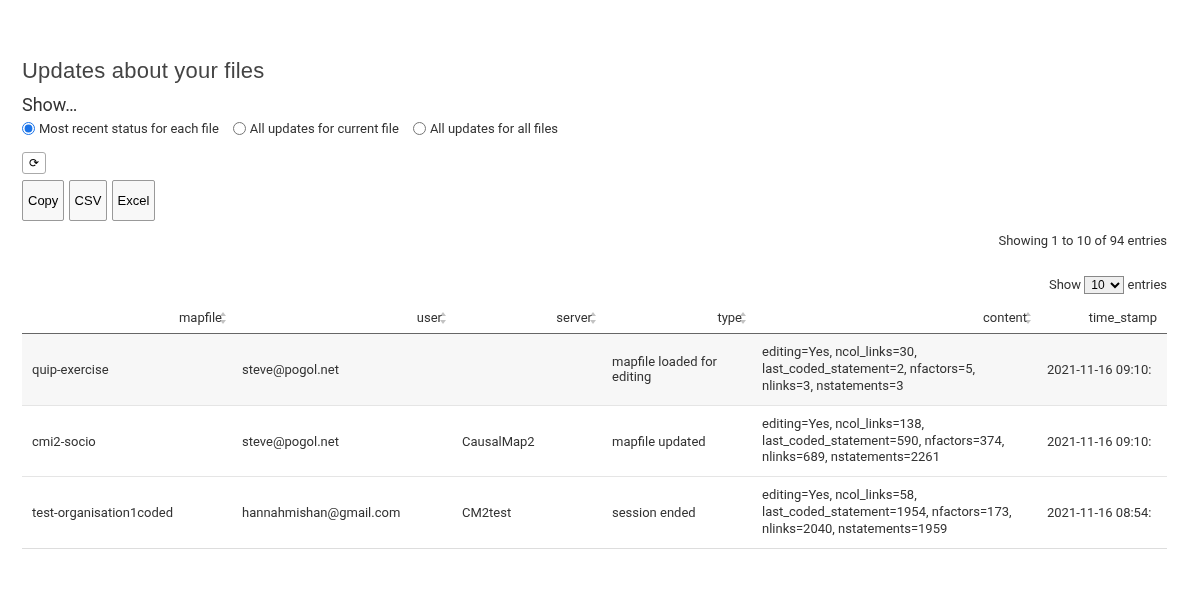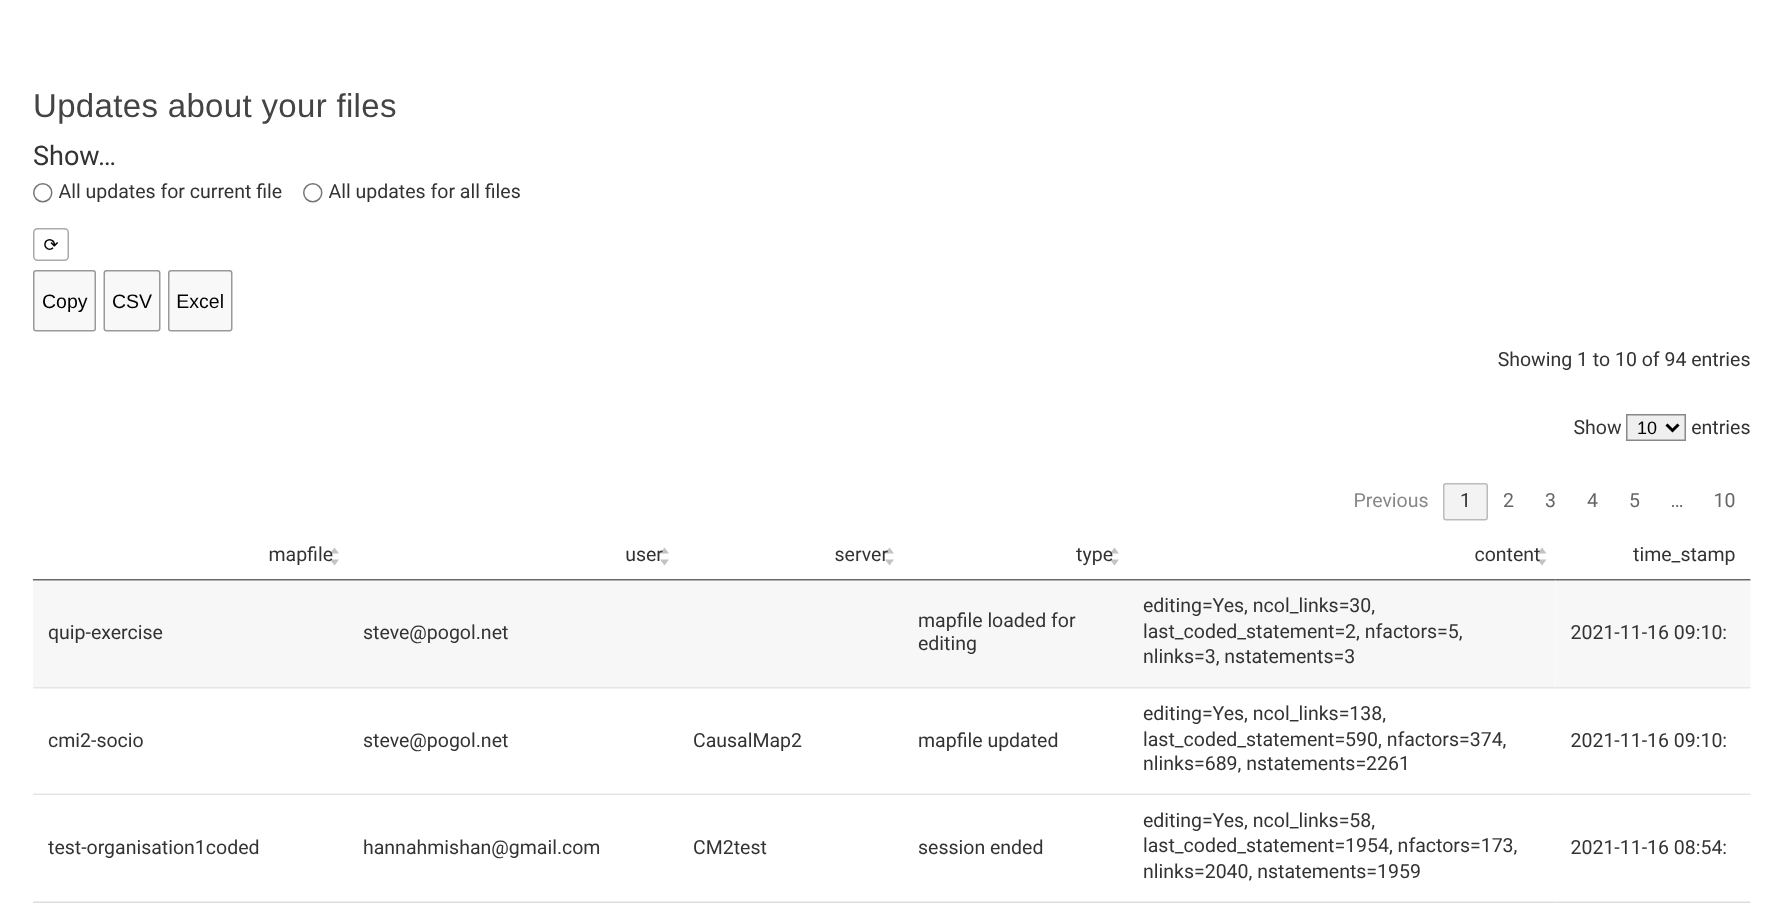--- a/index.html
+++ b/index.html
@@ -198,20 +198,24 @@
   </style>
 </head>
 <body>
 
 <h2 class="page-title">Updates about your files</h2>
 
 <div class="show-label">Show…</div>
 
 <div class="radios">
   <label>
+    <input type="radio" name="showfilter" checked="" style="">
+    <span>Most recent status for each file</span>
+  </label>
+  <label>
     <input type="radio" name="showfilter" style="">
     <span>All updates for current file</span>
   </label>
   <label>
     <input type="radio" name="showfilter" style="">
     <span>All updates for all files</span>
   </label>
 </div>
 
 <div class="toolbar-row">
@@ -229,30 +233,20 @@
 <div class="meta-row">
   <span>Showing 1 to 10 of 94 entries</span>
   <span>
     <span>Show</span>
     <select class="entries-select">
       <option>10</option>
     </select>
     <span>entries</span>
   </span>
 
-  <div class="pagination">
-    <a class="page-link disabled">Previous</a>
-    <a class="page-link current">1</a>
-    <a class="page-link">2</a>
-    <a class="page-link">3</a>
-    <a class="page-link">4</a>
-    <a class="page-link">5</a>
-    <a class="page-link">…</a>
-    <a class="page-link">10</a>
-  </div>
 </div>
 
 <table class="data-table">
   <colgroup>
     <col class="col-mapfile">
     <col class="col-user">
     <col class="col-server">
     <col class="col-type">
     <col class="col-content">
     <col class="col-time">

